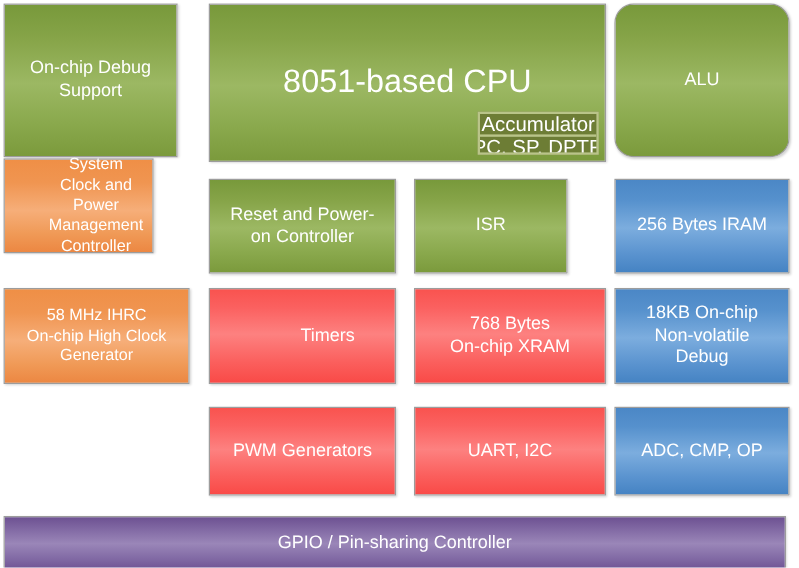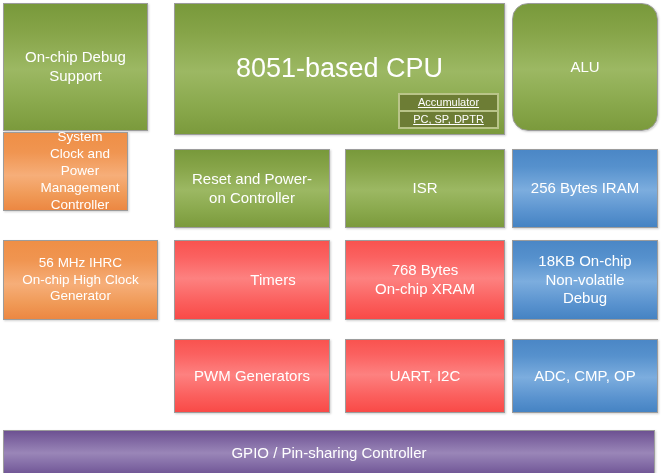--- a/index.html
+++ b/index.html
@@ -60,24 +60,23 @@
     display:flex;
     flex-direction:column;
     overflow:hidden;
   }
   .subbox .row{
     flex:1;
     display:flex;
     align-items:center;
     justify-content:center;
     color:#ffffff;
-    font-size:11px;
+    font-size:17px;
     line-height:1;
     white-space:nowrap;
-    text-decoration:underline;
   }
   .subbox .row.top{border-bottom:2px solid #b9c489;}
 </style>
 </head>
 <body>
 
 <div id="diagram">
 
   <div class="block green fs-md" style="left:3px;top:3px;width:145px;height:128px;">
     <span class="lbl">On-chip Debug
@@ -101,30 +100,30 @@
     <span class="lbl">System Clock and
 Power Management
 Controller</span>
   </div>
 
   <div class="block green fs-md" style="left:174px;top:149px;width:156px;height:79px;">
     <span class="lbl">Reset and Power-
 on Controller</span>
   </div>
 
-  <div class="block green fs-md" style="left:345px;top:149px;width:160px;height:79px;">
+  <div class="block green fs-md" style="left:345px;top:149px;width:128px;height:79px;">
     <span class="lbl">ISR</span>
   </div>
 
   <div class="block blue fs-md" style="left:512px;top:149px;width:146px;height:79px;">
     <span class="lbl">256 Bytes IRAM</span>
   </div>
 
   <div class="block orange fs-sm" style="left:3px;top:240px;width:155px;height:80px;">
-    <span class="lbl">56 MHz IHRC
+    <span class="lbl">58 MHz IHRC
 On-chip High Clock
 Generator</span>
   </div>
 
   <div class="block red fs-md" style="left:174px;top:240px;width:156px;height:80px;padding-left:48px;">
     <span class="lbl">Timers</span>
   </div>
 
   <div class="block red fs-md" style="left:345px;top:240px;width:160px;height:80px;">
     <span class="lbl">768 Bytes

